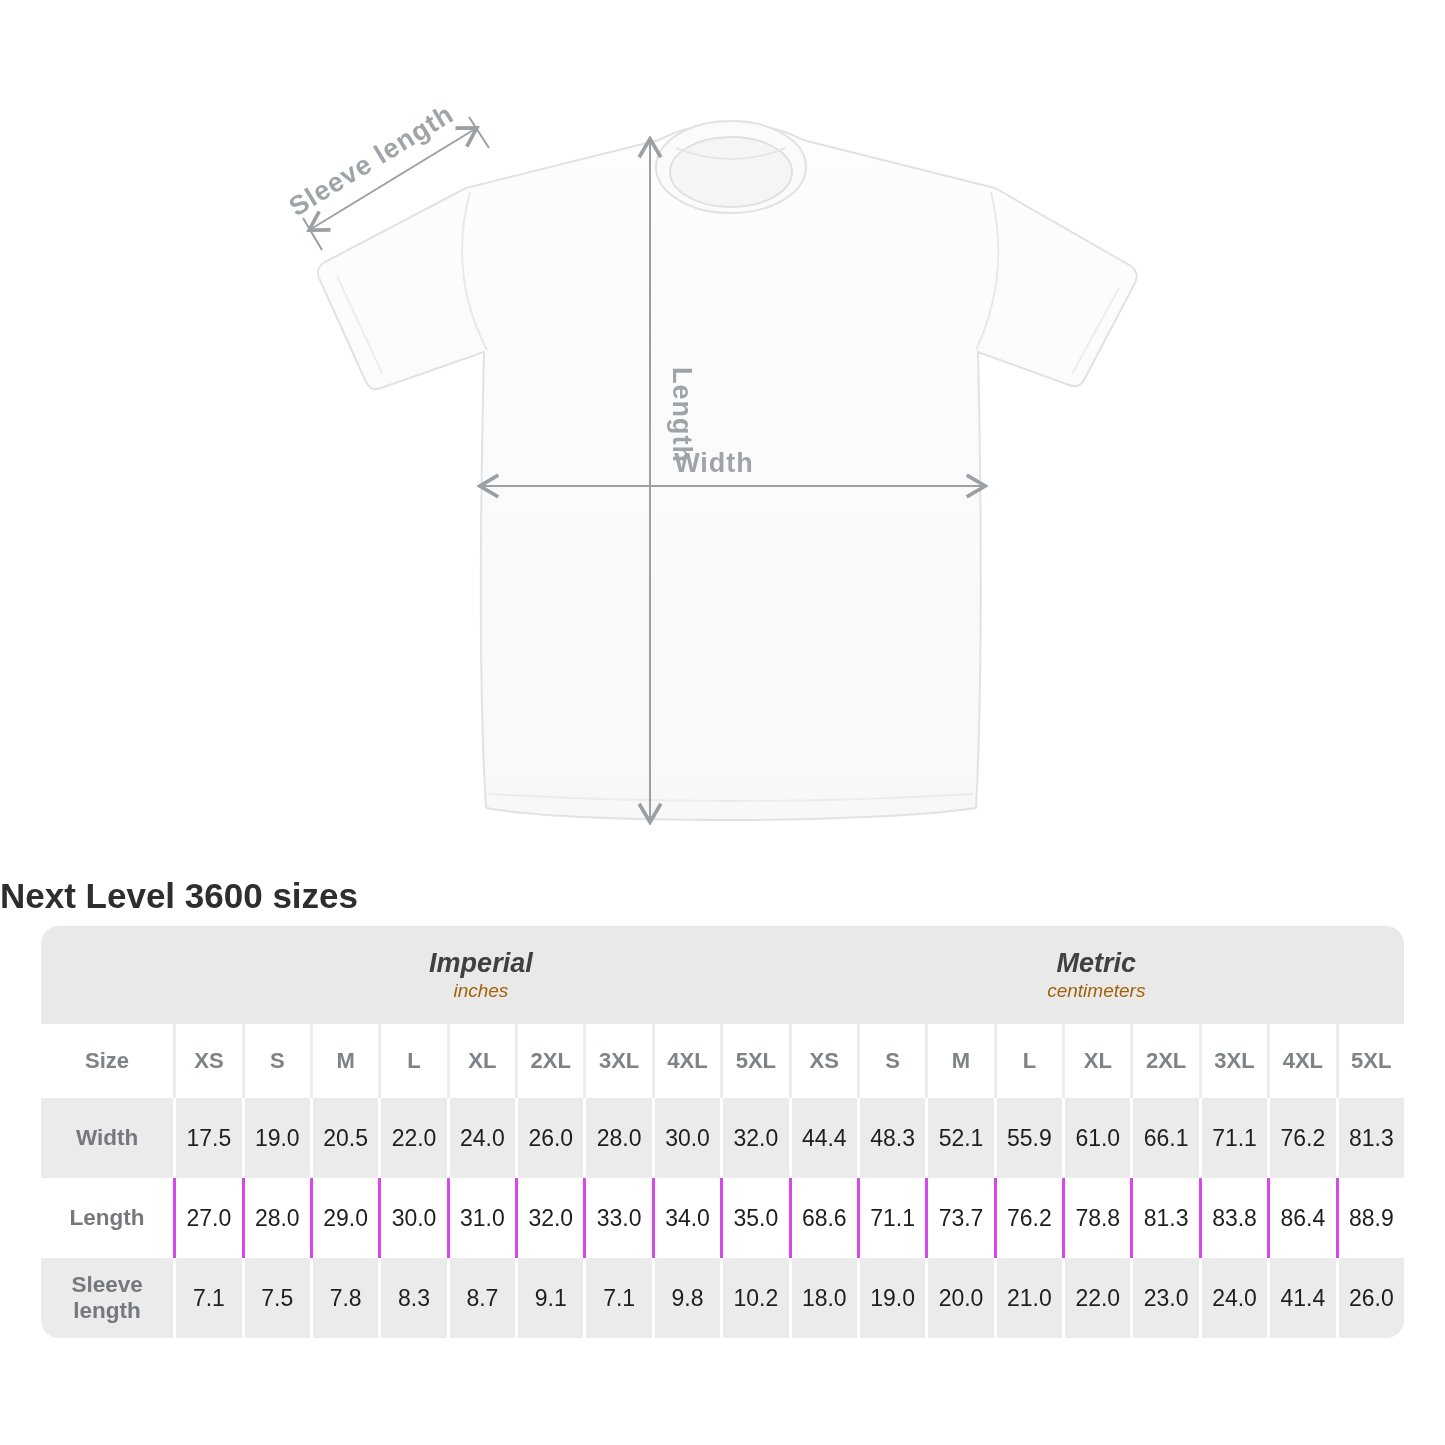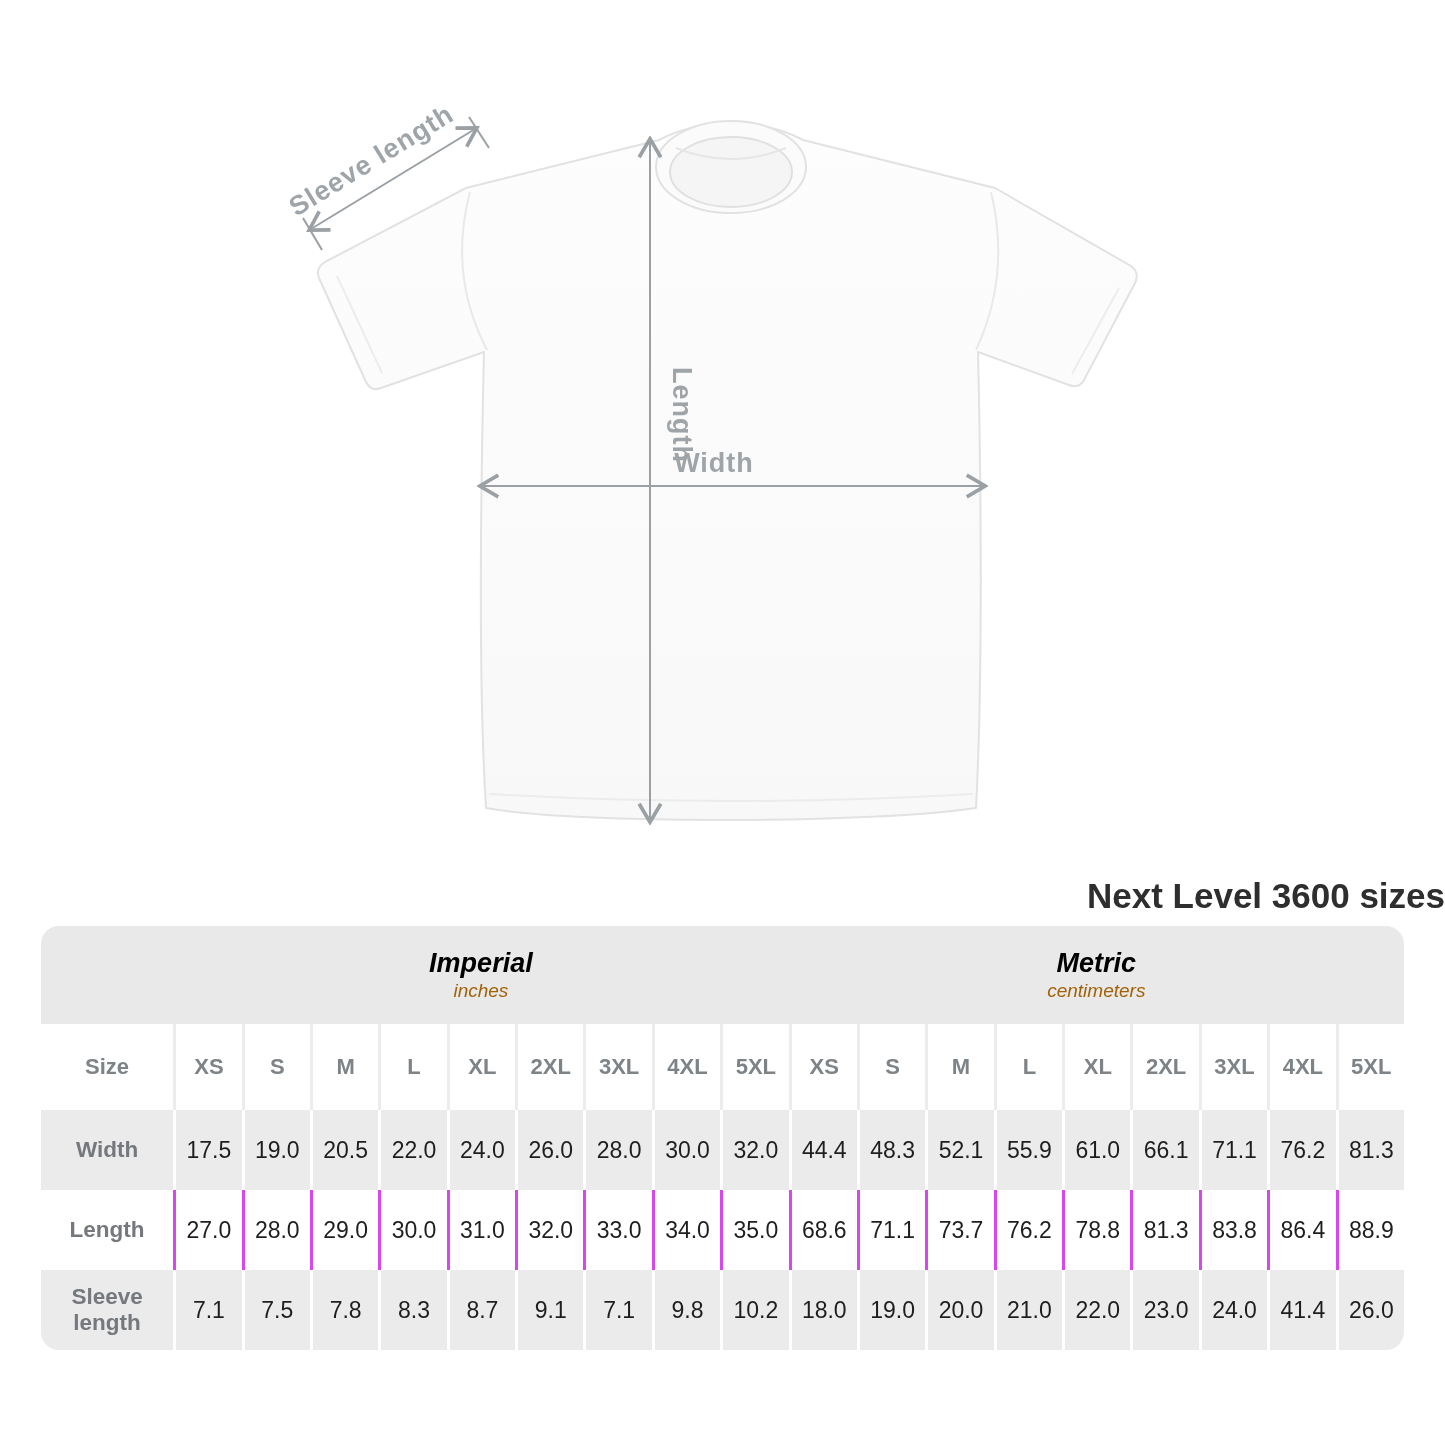--- a/index.html
+++ b/index.html
@@ -7,43 +7,43 @@
     width:1445px;height:1445px;background:#ffffff;
     font-family:"Liberation Sans", sans-serif;
     -webkit-font-smoothing:antialiased;
     position:relative;
   }
   
   .diagram{position:relative;width:1445px;height:872px;}
   .diagram svg{display:block;}
   .dim-label{font-weight:bold;letter-spacing:1px;}
   
-  .title-block{width:1445px;text-align:right;}
+  .title-block{width:1445px;text-align:left;}
   .page-title{
     font-size:35px;font-weight:bold;color:#2e2e2e;margin:4px 0 10px 0;
   }
   .page-subtitle{
     font-size:21px;font-style:italic;color:#4e4e4e;margin:0 0 26px 0;
   }
   
   .table-wrap{
     width:1363px;margin-left:41px;border-radius:18px;overflow:hidden;
   }
   table.size-chart{
     width:100%;table-layout:fixed;border-collapse:separate;border-spacing:0;
   }
   col.c-label{width:9.7%;}
   col.c-size{width:5.0166%;}
   td,th{padding:0;text-align:center;vertical-align:middle;}
   
   tr.band td{background:#e9e9ea;height:98px;}
-  .sec-name{font-size:27px;font-weight:bold;font-style:italic;color:#000000;line-height:31px;}
+  .sec-name{font-size:27px;font-weight:bold;font-style:italic;color:#404040;line-height:31px;}
   .sec-unit{font-size:19px;font-style:italic;color:#a16207;line-height:24px;}
   
-  tr.sizes th{background:#ffffff;height:86px;font-size:22px;font-weight:bold;color:#7d8386;}
+  tr.sizes th{background:#ffffff;height:74px;font-size:22px;font-weight:bold;color:#7d8386;}
   tr.sizes th + th{border-left:3px solid #ececec;}
   
   tr.data th.rlabel{font-size:22.5px;font-weight:bold;color:#75797d;}
   tr.data td{font-size:23px;color:#1e1e1e;height:80px;}
   tr.data th{height:80px;}
   tr.stripe th,tr.stripe td{background:#ebebec;}
   tr.plain th,tr.plain td{background:#ffffff;}
   tr.stripe td,tr.stripe th{border-left:3px solid #ffffff;}
   tr.plain td,tr.plain th{border-left:3px solid #d946ef;}
   tr.stripe th:first-child,tr.plain th:first-child{border-left:none;}

